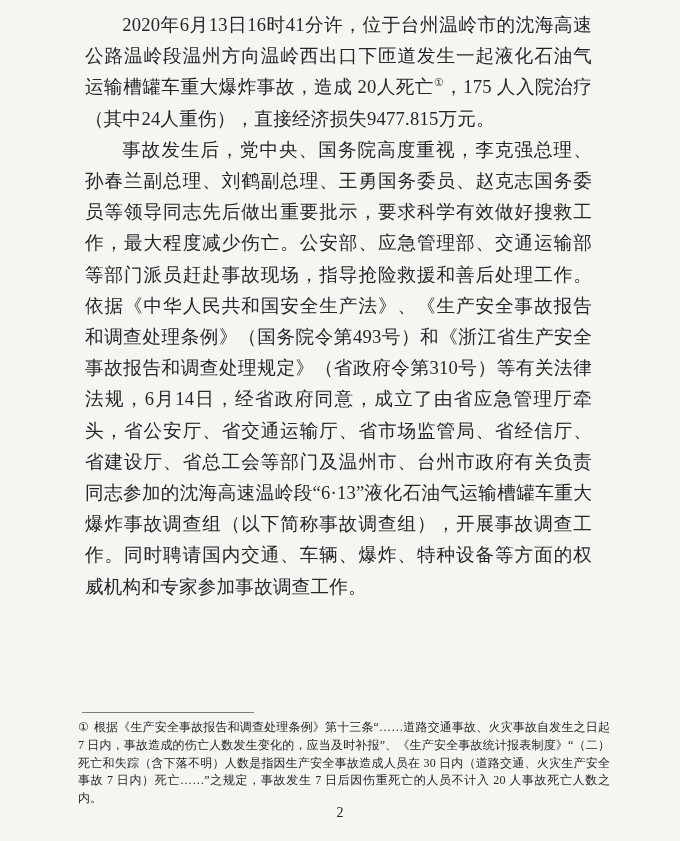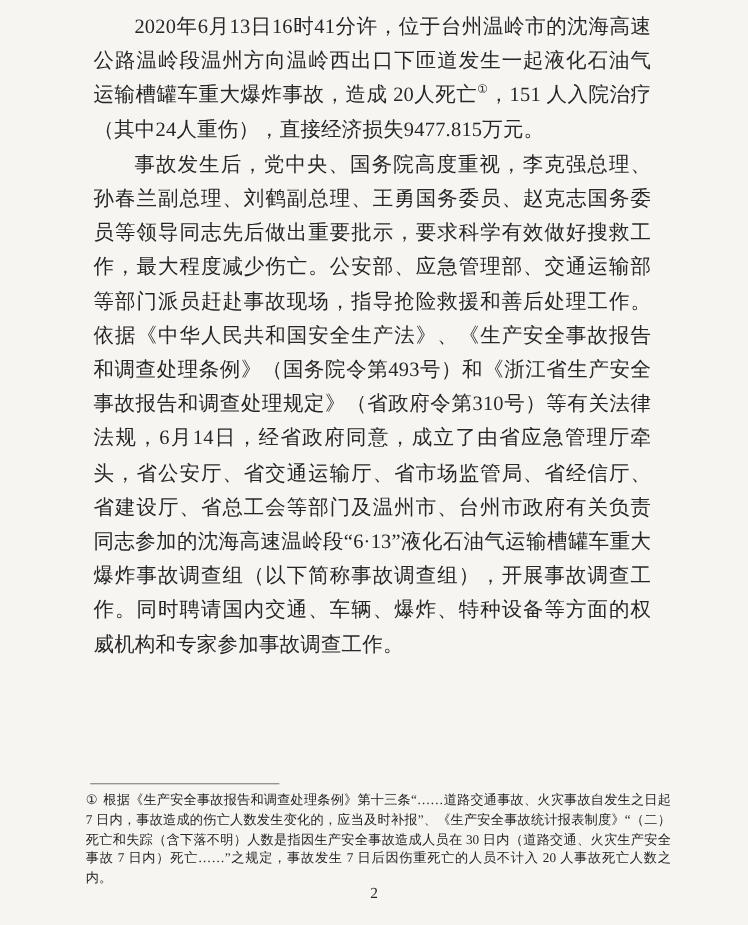--- a/index.html
+++ b/index.html
@@ -70,21 +70,21 @@
     font-size: 14px;
     letter-spacing: 0;
   }
 </style>
 </head>
 <body>
 
 <div class="page">
 
   <div class="body-text">
-      <p class="para"><span>2020年6月13日16时41分许，位于台州温岭市的沈海高速公路温岭段温州方向温岭西出口下匝道发生一起液化石油气运输槽罐车重大爆炸事故，造成 20人死亡</span><sup>①</sup><span>，151 人入院治疗（其中24人重伤），直接经济损失9477.815万元。</span></p>
+      <p class="para"><span>2020年6月13日16时41分许，位于台州温岭市的沈海高速公路温岭段温州方向温岭西出口下匝道发生一起液化石油气运输槽罐车重大爆炸事故，造成 20人死亡</span><sup>①</sup><span>，175 人入院治疗（其中24人重伤），直接经济损失9477.815万元。</span></p>
       <p class="para"><span>事故发生后，党中央、国务院高度重视，李克强总理、孙春兰副总理、刘鹤副总理、王勇国务委员、赵克志国务委员等领导同志先后做出重要批示，要求科学有效做好搜救工作，最大程度减少伤亡。公安部、应急管理部、交通运输部等部门派员赶赴事故现场，指导抢险救援和善后处理工作。依据《中华人民共和国安全生产法》、《生产安全事故报告和调查处理条例》（国务院令第493号）和《浙江省生产安全事故报告和调查处理规定》（省政府令第310号）等有关法律法规，6月14日，经省政府同意，成立了由省应急管理厅牵头，省公安厅、省交通运输厅、省市场监管局、省经信厅、省建设厅、省总工会等部门及温州市、台州市政府有关负责同志参加的沈海高速温岭段“6·13”液化石油气运输槽罐车重大爆炸事故调查组（以下简称事故调查组），开展事故调查工作。同时聘请国内交通、车辆、爆炸、特种设备等方面的权威机构和专家参加事故调查工作。</span></p>
     </div>
 
   <div class="footnote">
     <div class="footnote-divider"></div>
     <p class="footnote-text"><span class="marker">①</span><span>根据《生产安全事故报告和调查处理条例》第十三条“……道路交通事故、火灾事故自发生之日起 7 日内，事故造成的伤亡人数发生变化的，应当及时补报”、《生产安全事故统计报表制度》“（二）死亡和失踪（含下落不明）人数是指因生产安全事故造成人员在 30 日内（道路交通、火灾生产安全事故 7 日内）死亡……”之规定，事故发生 7 日后因伤重死亡的人员不计入 20 人事故死亡人数之内。</span></p>
   </div>
 
   <div class="page-number">2</div>
 

